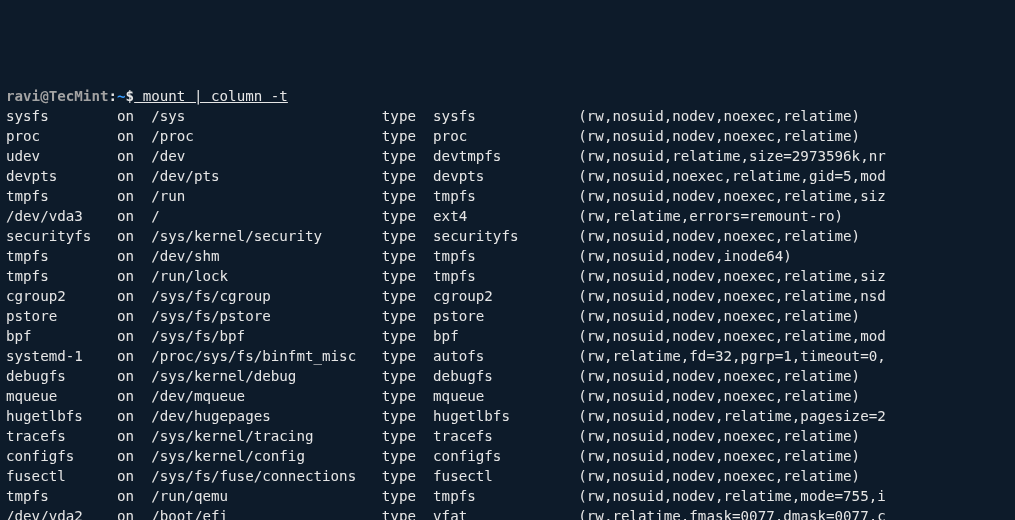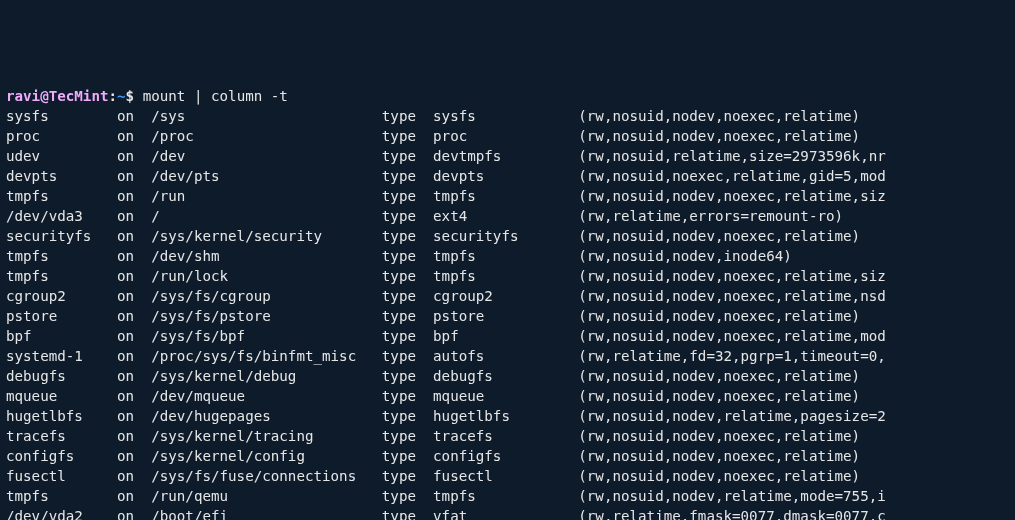--- a/index.html
+++ b/index.html
@@ -8,24 +8,24 @@
     background: #0d1b2a;
     font-family: "DejaVu Sans Mono", "Menlo", "Consolas", monospace;
     font-size: 14.2px;
     line-height: 20px;
     color: #e6e6e6;
     white-space: pre;
     overflow: hidden;
     width: 1015px;
     box-sizing: border-box;
   }
-  .prompt-user { color: #f0abfc; font-weight: bold; }
+  .prompt-user { color: #a3a3a3; font-weight: bold; }
   .prompt-sep  { color: #e6e6e6; font-weight: bold; }
   .prompt-path { color: #379cff; font-weight: bold; }
-  .cmd { color: #e6e6e6; }
+  .cmd { color: #e6e6e6; text-decoration: underline; }
   .term-line { }
 </style>
 </head>
 <body>
 
 
 
 <div id="terminal"><div class="term-line"><span><span class="prompt-user">ravi@TecMint</span><span class="prompt-sep">:</span><span class="prompt-path">~</span><span class="prompt-sep">$</span></span><span class="cmd"> mount | column -t</span></div><div class="term-line">sysfs        on  /sys                       type  sysfs            (rw,nosuid,nodev,noexec,relatime)</div><div class="term-line">proc         on  /proc                      type  proc             (rw,nosuid,nodev,noexec,relatime)</div><div class="term-line">udev         on  /dev                       type  devtmpfs         (rw,nosuid,relatime,size=2973596k,nr</div><div class="term-line">devpts       on  /dev/pts                   type  devpts           (rw,nosuid,noexec,relatime,gid=5,mod</div><div class="term-line">tmpfs        on  /run                       type  tmpfs            (rw,nosuid,nodev,noexec,relatime,siz</div><div class="term-line">/dev/vda3    on  /                          type  ext4             (rw,relatime,errors=remount-ro)</div><div class="term-line">securityfs   on  /sys/kernel/security       type  securityfs       (rw,nosuid,nodev,noexec,relatime)</div><div class="term-line">tmpfs        on  /dev/shm                   type  tmpfs            (rw,nosuid,nodev,inode64)</div><div class="term-line">tmpfs        on  /run/lock                  type  tmpfs            (rw,nosuid,nodev,noexec,relatime,siz</div><div class="term-line">cgroup2      on  /sys/fs/cgroup             type  cgroup2          (rw,nosuid,nodev,noexec,relatime,nsd</div><div class="term-line">pstore       on  /sys/fs/pstore             type  pstore           (rw,nosuid,nodev,noexec,relatime)</div><div class="term-line">bpf          on  /sys/fs/bpf                type  bpf              (rw,nosuid,nodev,noexec,relatime,mod</div><div class="term-line">systemd-1    on  /proc/sys/fs/binfmt_misc   type  autofs           (rw,relatime,fd=32,pgrp=1,timeout=0,</div><div class="term-line">debugfs      on  /sys/kernel/debug          type  debugfs          (rw,nosuid,nodev,noexec,relatime)</div><div class="term-line">mqueue       on  /dev/mqueue                type  mqueue           (rw,nosuid,nodev,noexec,relatime)</div><div class="term-line">hugetlbfs    on  /dev/hugepages             type  hugetlbfs        (rw,nosuid,nodev,relatime,pagesize=2</div><div class="term-line">tracefs      on  /sys/kernel/tracing        type  tracefs          (rw,nosuid,nodev,noexec,relatime)</div><div class="term-line">configfs     on  /sys/kernel/config         type  configfs         (rw,nosuid,nodev,noexec,relatime)</div><div class="term-line">fusectl      on  /sys/fs/fuse/connections   type  fusectl          (rw,nosuid,nodev,noexec,relatime)</div><div class="term-line">tmpfs        on  /run/qemu                  type  tmpfs            (rw,nosuid,nodev,relatime,mode=755,i</div><div class="term-line">/dev/vda2    on  /boot/efi                  type  vfat             (rw,relatime,fmask=0077,dmask=0077,c</div></div>
 
 

